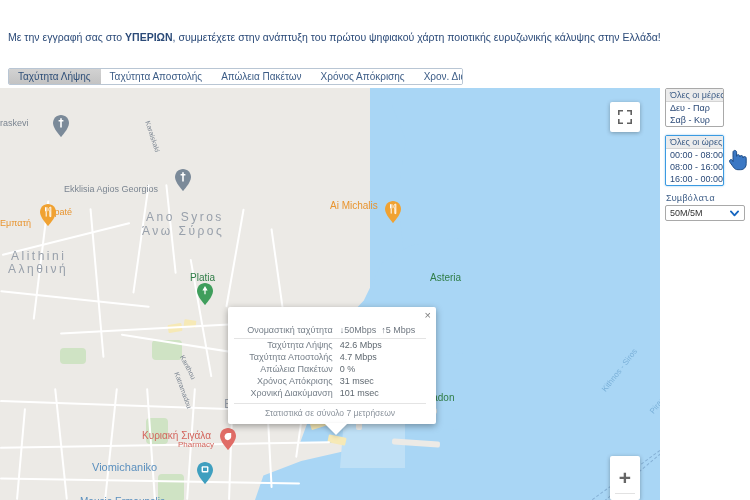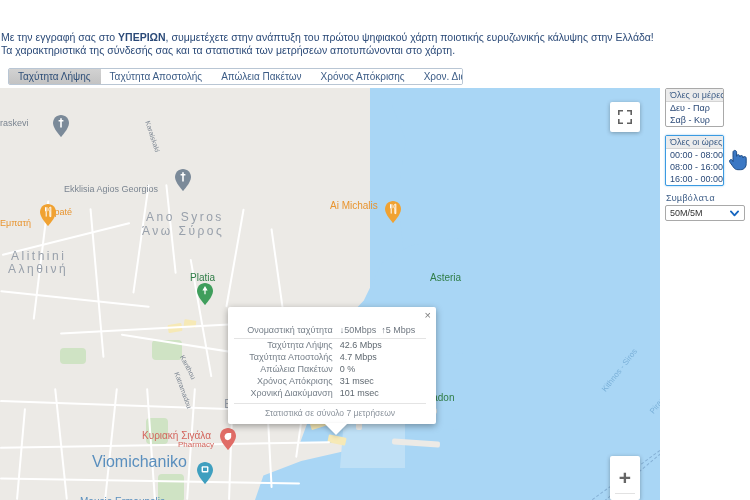--- a/index.html
+++ b/index.html
@@ -11,21 +11,21 @@
   }
   #app{position:relative;width:750px;height:500px;}
 
   
   .page-title{
     position:absolute;left:8px;top:3px;
     font-size:17px;color:#5a7ca6;font-weight:400;letter-spacing:.1px;
     white-space:nowrap;
   }
   .intro{
-    position:absolute;left:1px;top:31px;width:680px;
+    position:absolute;left:8px;top:31px;width:680px;
     font-size:10.5px;line-height:12.5px;color:#2b4a78;
   }
   .intro b{font-weight:bold;}
 
   
   .tabs{
     position:absolute;left:8px;top:68px;width:455px;height:17px;
     background:#ffffff;border:1px solid #b9c6d4;border-radius:2px;
     display:flex;align-items:stretch;box-sizing:border-box;
     overflow:hidden;
@@ -158,21 +158,20 @@
   .cursor{position:absolute;left:727px;top:148px;width:22px;height:24px;pointer-events:none;}
 </style>
 </head>
 <body>
 
 <div id="app">
 
 
   <div class="intro">
     <span>Με την εγγραφή σας στο </span><b>ΥΠΕΡΙΩΝ</b><span>, συμμετέχετε στην ανάπτυξη του πρώτου ψηφιακού χάρτη ποιοτικής ευρυζωνικής κάλυψης στην Ελλάδα!</span><br>
-    <span>Τα χαρακτηριστικά της σύνδεσής σας και τα στατιστικά των μετρήσεων αποτυπώνονται στο χάρτη.</span>
   </div>
 
   <div class="tabs">
     <div class="tab active">Ταχύτητα Λήψης</div>
     <div class="tab">Ταχύτητα Αποστολής</div>
     <div class="tab">Απώλεια Πακέτων</div>
     <div class="tab">Χρόνος Απόκρισης</div>
     <div class="tab">Χρον. Διακύμανση</div>
   </div>
 
@@ -238,21 +237,21 @@
     <div class="mlabel big" style="left:11px;top:161px;">Alithini</div>
     <div class="mlabel big" style="left:8px;top:174px;">Αληθινή</div>
     <div class="mlabel green-t" style="left:190px;top:184px;font-size:10px;">Platia</div>
     <div class="mlabel orange-t" style="left:330px;top:112px;font-size:10px;">Ai Michalis</div>
     <div class="mlabel green-t" style="left:430px;top:184px;font-size:10px;">Asteria</div>
     <div class="mlabel city" style="left:228px;top:293px;">Ermoupoli</div>
     <div class="mlabel city" style="left:224px;top:308px;">Ερμούπολη</div>
     <div class="mlabel green-t" style="left:365px;top:304px;font-size:10px;">Pinakothiki Kikladon</div>
     <div class="mlabel red-t" style="left:142px;top:342px;font-size:10px;">Κυριακή Σιγάλα</div>
     <div class="mlabel red-t" style="left:178px;top:352px;font-size:8px;">Pharmacy</div>
-    <div class="mlabel blue-t" style="left:92px;top:365px;font-size:16px;">Viomichaniko</div>
+    <div class="mlabel blue-t" style="left:92px;top:373px;font-size:11px;">Viomichaniko</div>
     <div class="mlabel blue-t" style="left:80px;top:384px;font-size:10px;margin-top:24px;">Mousio Ermoupolis</div>
     <div class="mlabel" style="left:237px;top:251px;font-size:7px;">Finikon</div>
     <div class="mlabel sea-t rot" style="left:600px;top:300px;font-size:8px;transform:rotate(-52deg);">Kithnos - Siros</div>
     <div class="mlabel sea-t rot" style="left:648px;top:322px;font-size:8px;transform:rotate(-52deg);">Piraeus</div>
     <div class="mlabel sea-t rot" style="left:316px;top:288px;font-size:7px;transform:rotate(90deg);">Kos - Siros</div>
     <div class="mlabel sea-t rot" style="left:332px;top:264px;font-size:7px;transform:rotate(90deg);">Piraeus - Siros</div>
     <div class="mlabel rot" style="left:151px;top:32px;font-size:7px;transform:rotate(72deg);">Karaiskaki</div>
     <div class="mlabel rot" style="left:185px;top:266px;font-size:7px;transform:rotate(62deg);">Kanthou</div>
     <div class="mlabel rot" style="left:180px;top:283px;font-size:7px;transform:rotate(70deg);">Katramadou</div>
 

